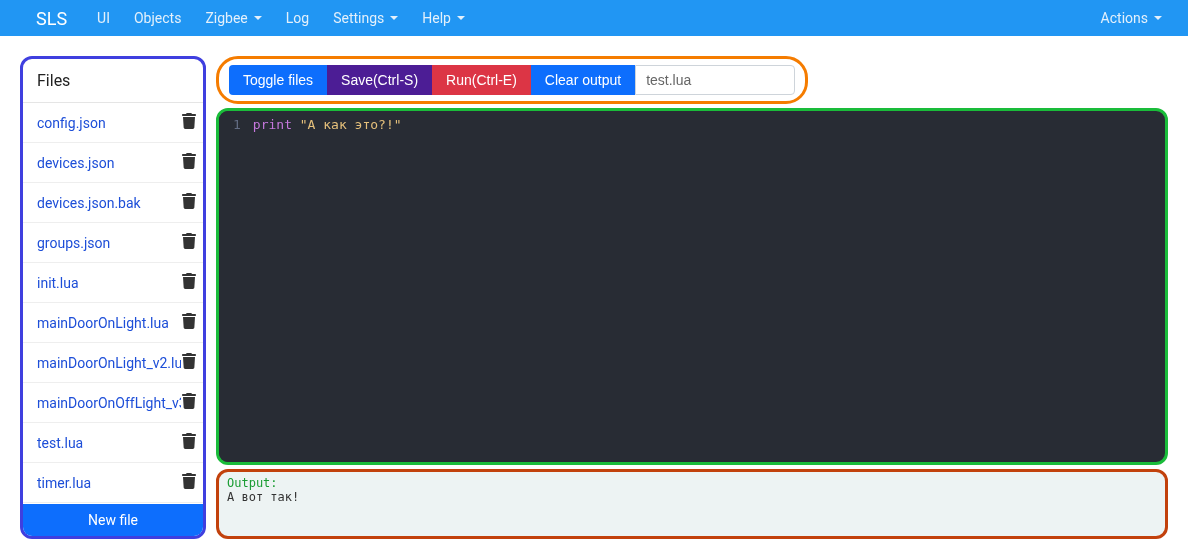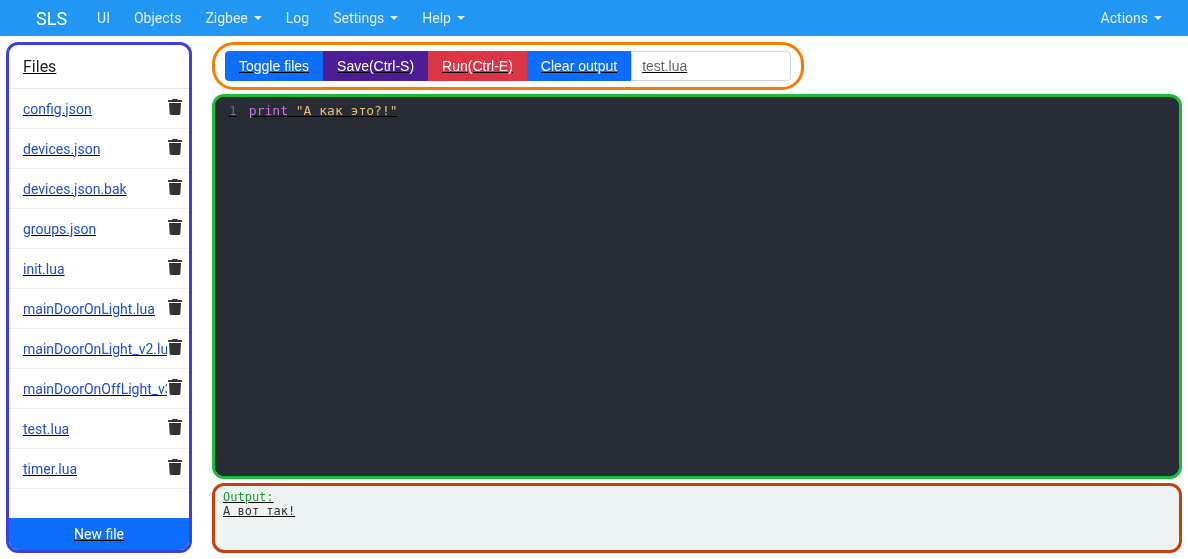--- a/index.html
+++ b/index.html
@@ -5,32 +5,32 @@
     * { margin: 0; padding: 0; box-sizing: border-box; }
     body { font-family: -apple-system, BlinkMacSystemFont, "Segoe UI", Roboto, sans-serif; font-size: 14px; background: #fff; }
     
     .navbar { background: #2196f3; color: #fff; display: flex; align-items: center; padding: 0 16px; height: 36px; }
     .navbar-brand { font-size: 18px; font-weight: 400; margin-right: 20px; margin-left: 20px; }
     .navbar-nav { display: flex; gap: 4px; flex: 1; text-align: center; }
     .nav-link { color: #e3f0fb; padding: 6px 10px; cursor: pointer; font-size: 14px; display: flex; align-items: center; gap: 4px; }
     .navbar-right { margin-left: auto; }
     .caret { width: 0; height: 0; border-left: 4px solid transparent; border-right: 4px solid transparent; border-top: 4px solid currentColor; display: inline-block; margin-left: 2px; }
     
-    .main { display: flex; padding: 6px; gap: 4px; height: calc(100vh - 36px); text-decoration: underline; }
+    .main { display: flex; padding: 20px; gap: 10px; height: calc(100vh - 36px); }
     
     .files-panel { width: 186px; border: 3px solid #3f3fdf; border-radius: 12px; display: flex; flex-direction: column; overflow: hidden; }
     .files-header { padding: 12px 14px; font-size: 16px; color: #222; border-bottom: 1px solid #e5e5e5; }
     .files-list { flex: 1; overflow-y: auto; }
     .file-item { display: flex; align-items: center; justify-content: space-between; padding: 10px 6px 10px 14px; border-bottom: 1px solid #eee; }
     .file-name { color: #1d4ed8; cursor: pointer; font-size: 14px; white-space: nowrap; overflow: hidden; }
     .trash-icon { cursor: pointer; color: #333; flex-shrink: 0; }
     .trash-icon svg { width: 16px; height: 16px; }
     .new-file-btn { background: #0d6efd; color: #fff; text-align: center; padding: 8px; cursor: pointer; font-size: 14px; }
     
-    .right-col { flex: 1; display: flex; flex-direction: column; gap: 4px; margin-left: 16px; }
+    .right-col { flex: 1; display: flex; flex-direction: column; gap: 4px; }
     
     .toolbar-wrap { border: 3px solid #f57c00; border-radius: 22px; padding: 6px 10px; display: inline-flex; align-items: center; gap: 0; align-self: flex-start; }
     .btn { padding: 7px 14px; color: #fff; border: none; cursor: pointer; font-size: 14px; }
     .btn:first-child { border-top-left-radius: 4px; border-bottom-left-radius: 4px; }
     .btn-primary { background: #0d6efd; }
     .btn-success { background: #4c1d95; }
     .btn-danger { background: #dc3545; }
     .filename-input { padding: 6px 10px; border: 1px solid #ced4da; border-radius: 0 4px 4px 0; font-size: 14px; width: 160px; color: #666; }
     
     .editor-wrap { border: 3px solid #1abc3a; border-radius: 12px; flex: 1; background: #282c34; overflow: hidden; display: flex; }

